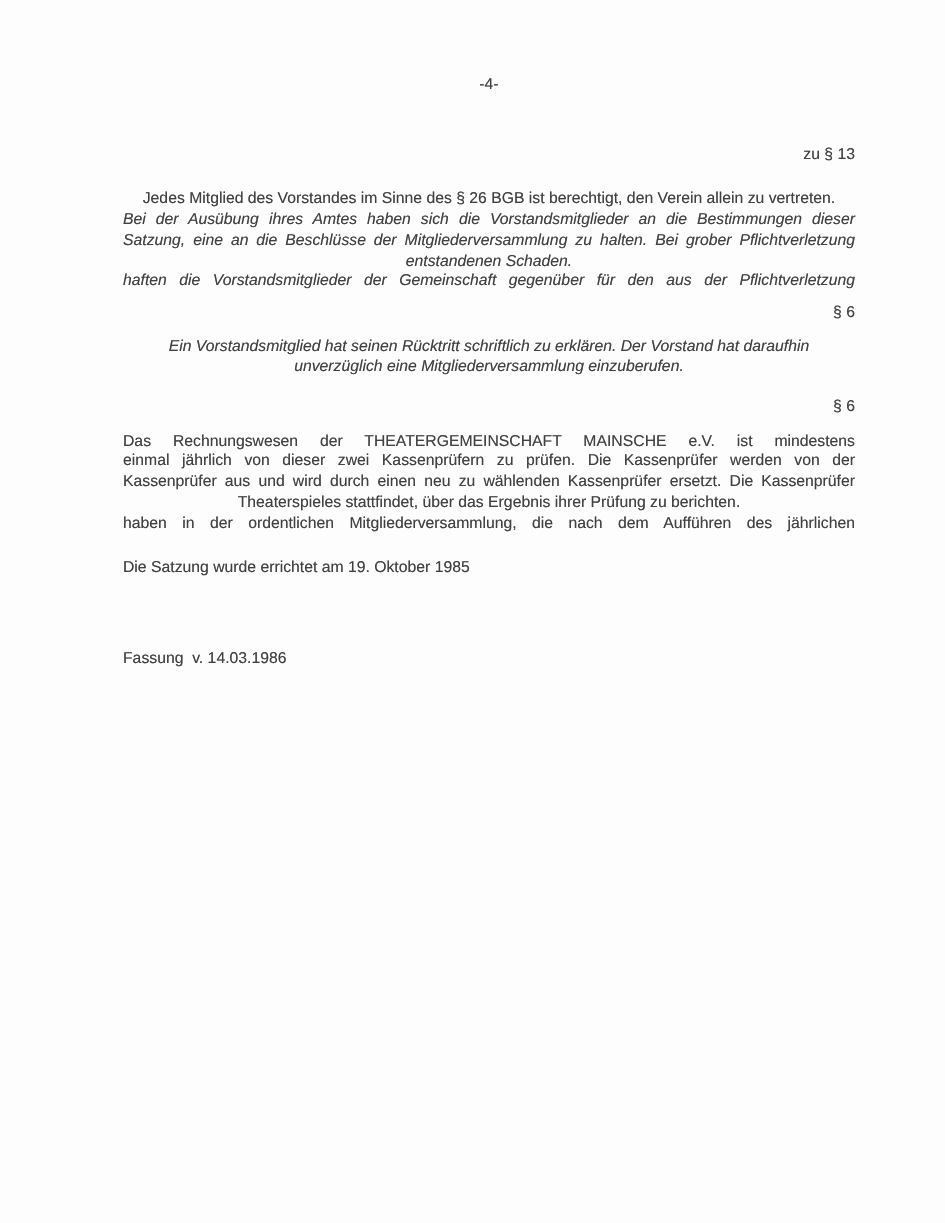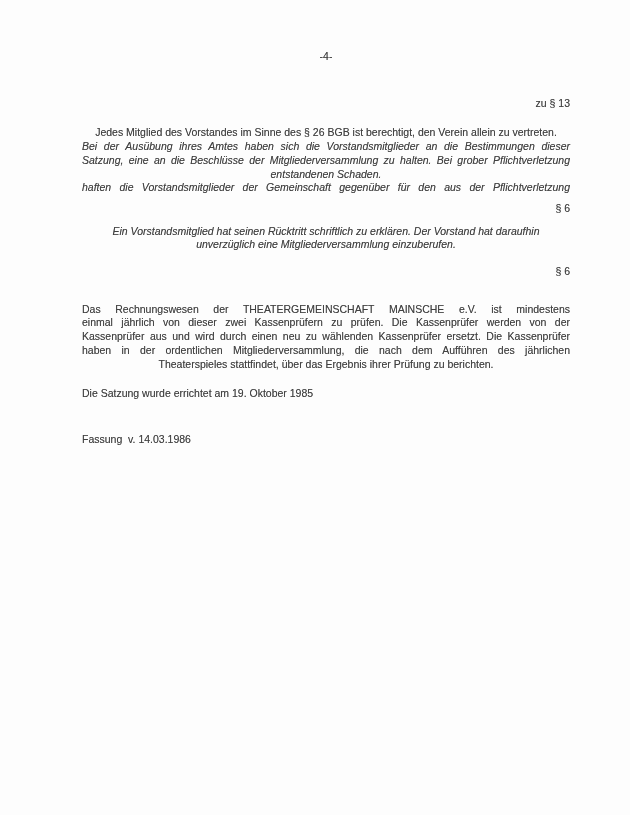--- a/index.html
+++ b/index.html
@@ -37,23 +37,23 @@
     text-align-last: auto;
   }
   
   [data-name="page-number"]       { margin-top: 0; }
   [data-name="heading-zu-13"]     { margin-top: 33px; }
   [data-name="para-zu-13-intro"]  { margin-top: 16px; }
   [data-name="para-zu-13-body"]   { margin-top: 0; font-style: italic; }
   [data-name="heading-14"]        { margin-top: 7px; }
   [data-name="para-14"]           { margin-top: 9px; font-style: italic; }
   [data-name="heading-15"]        { margin-top: 13px; }
-  [data-name="para-15"]           { margin-top: 24px; }
+  [data-name="para-15"]           { margin-top: 9px; }
   [data-name="satzung-date-line"] { margin-top: 16px; }
-  [data-name="fassung-line"]      { margin-top: 32px; }
+  [data-name="fassung-line"]      { margin-top: 47px; }
 </style>
 </head>
 <body>
 
 <div class="page" data-name="document-page">
   <div class="content" data-name="page-content">
       <div class="block line" data-name="page-number">-4-</div>
       <div class="block heading" data-name="heading-zu-13">zu § 13</div>
       <div class="block para" data-name="para-zu-13-intro">
         <div class="pline natural" data-name="para-zu-13-intro-line-1">Jedes Mitglied des Vorstandes im Sinne des § 26 BGB ist berechtigt, den Verein allein zu vertreten.</div>
@@ -67,19 +67,19 @@
       <div class="block heading" data-name="heading-14">§ 6</div>
       <div class="block para" data-name="para-14">
         <div class="pline natural" data-name="para-14-line-1">Ein Vorstandsmitglied hat seinen Rücktritt schriftlich zu erklären. Der Vorstand hat daraufhin</div>
         <div class="pline natural" data-name="para-14-line-2">unverzüglich eine Mitgliederversammlung einzuberufen.</div>
       </div>
       <div class="block heading" data-name="heading-15">§ 6</div>
       <div class="block para" data-name="para-15">
         <div class="pline" data-name="para-15-line-1">Das Rechnungswesen der THEATERGEMEINSCHAFT MAINSCHE e.V. ist mindestens</div>
         <div class="pline" data-name="para-15-line-2">einmal jährlich von dieser zwei Kassenprüfern zu prüfen. Die Kassenprüfer werden von der</div>
         <div class="pline" data-name="para-15-line-4">Kassenprüfer aus und wird durch einen neu zu wählenden Kassenprüfer ersetzt. Die Kassenprüfer</div>
+        <div class="pline natural" data-name="para-15-line-6">Theaterspieles stattfindet, über das Ergebnis ihrer Prüfung zu berichten.</div>
         <div class="pline" data-name="para-15-line-5">haben in der ordentlichen Mitgliederversammlung, die nach dem Aufführen des jährlichen</div>
-        <div class="pline natural" data-name="para-15-line-6">Theaterspieles stattfindet, über das Ergebnis ihrer Prüfung zu berichten.</div>
       </div>
       <div class="block line" data-name="satzung-date-line">Die Satzung wurde errichtet am 19. Oktober 1985</div>
       <div class="block line" data-name="fassung-line">Fassung  v. 14.03.1986</div>
     </div>
 </div>
 
 </body></html>

